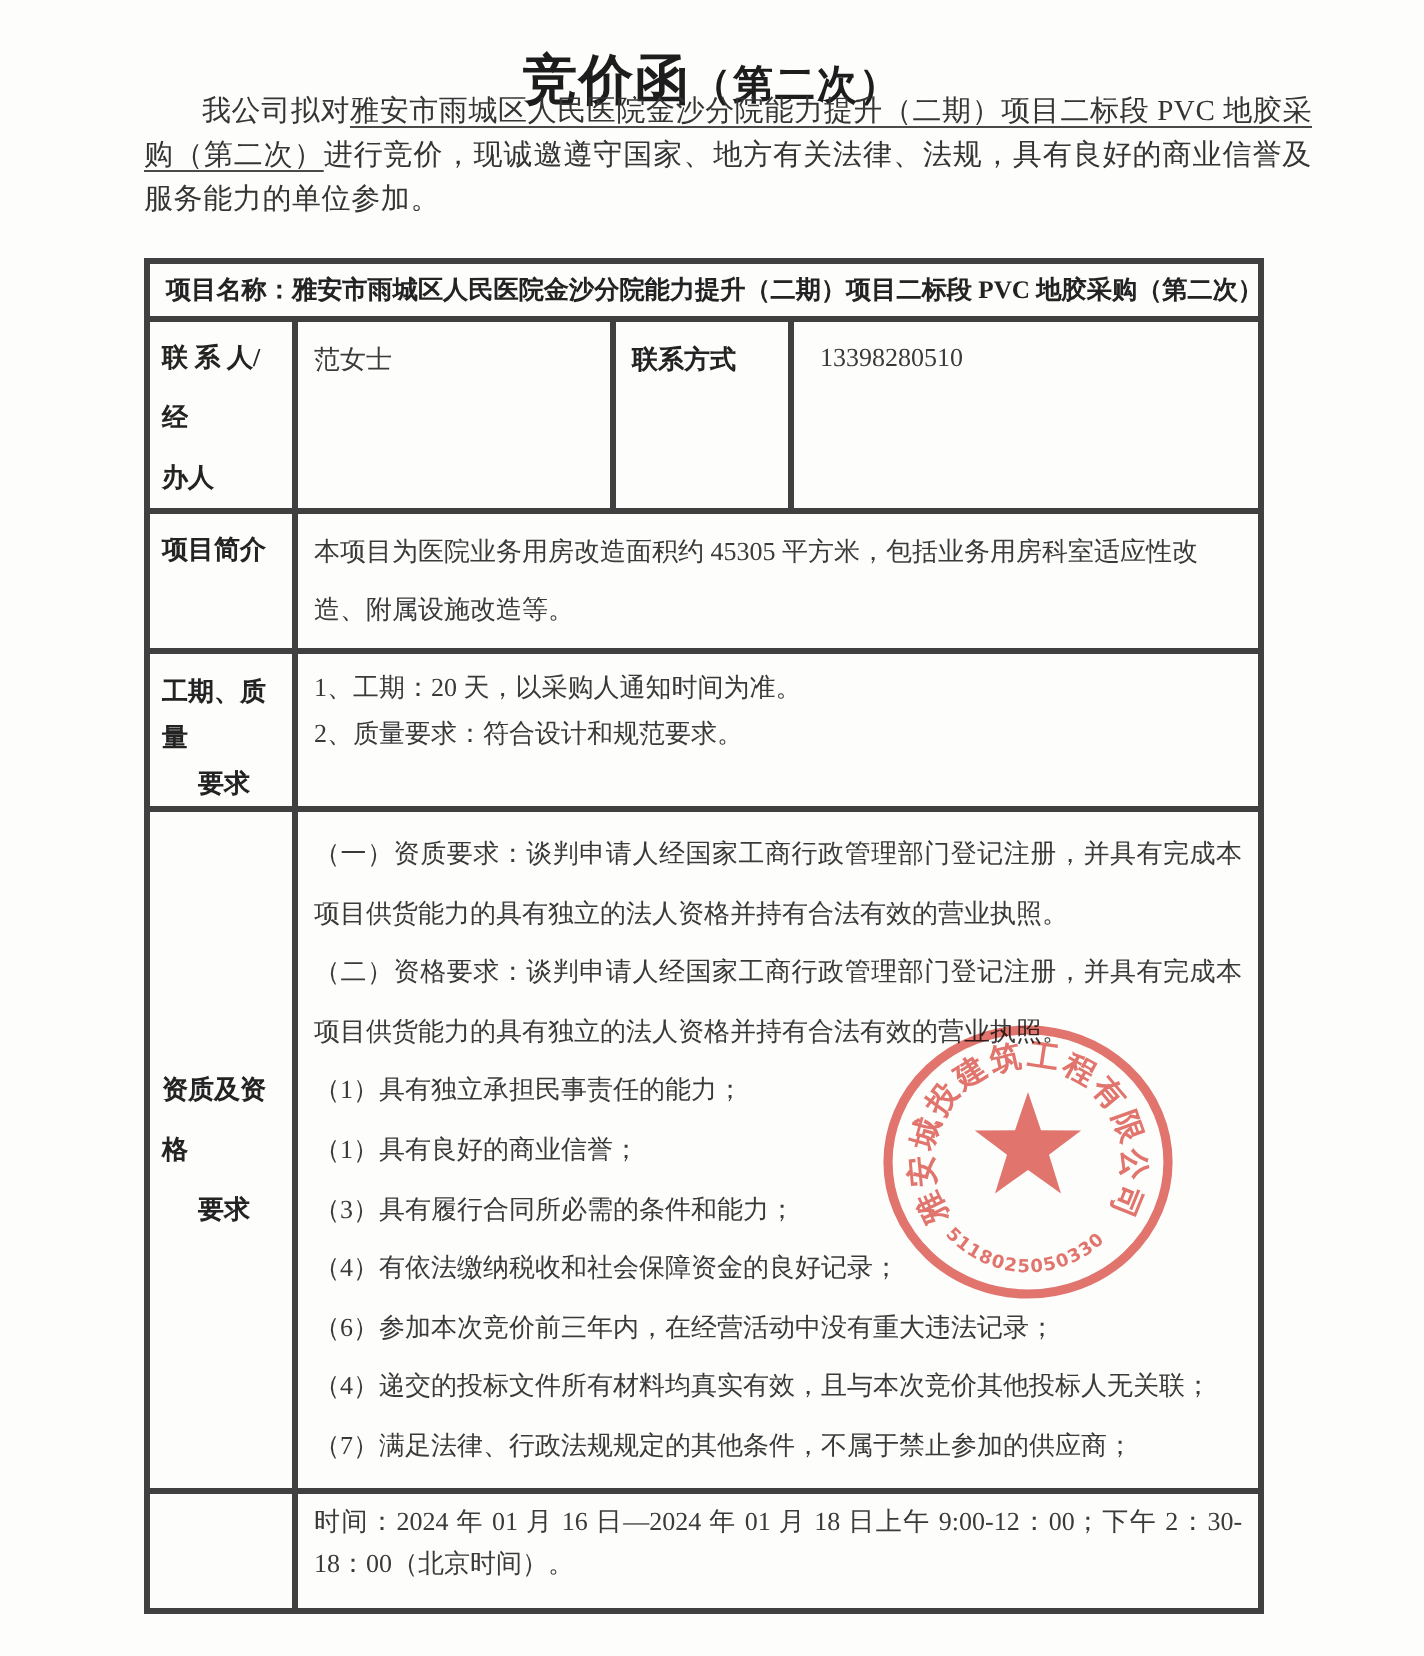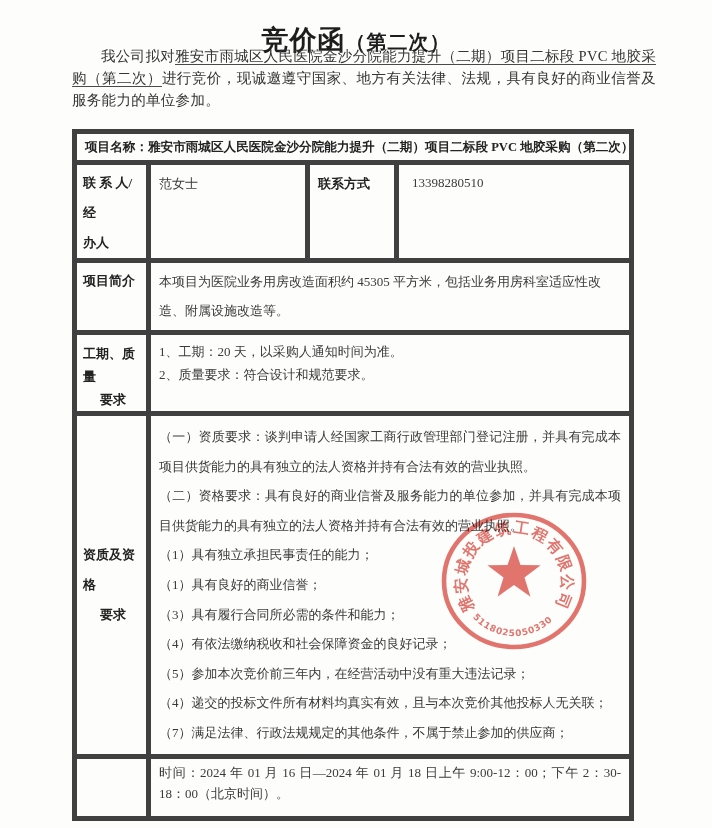--- a/index.html
+++ b/index.html
@@ -28,21 +28,21 @@
   }
   .uline{text-decoration:underline;text-underline-offset:3px;text-decoration-color:#4a4a4a;}
 
   
   table.bid{
     position:absolute;left:72px;top:129px;width:557px;
     border-collapse:collapse;table-layout:fixed;
     font-size:13px;color:#3a3a3a;
   }
   table.bid td{
-    border:5px solid #404040;vertical-align:top;
+    border:3px solid #404040;vertical-align:top;
     padding:0 8px;overflow:hidden;
   }
   .lbl{font-weight:bold;color:#232323;padding:0 3px 0 6px !important;}
   .lbl .l2c{display:block;text-align:center;}
   .lbl .l2l{display:block;}
 
   tr.r-name td{height:26px;vertical-align:middle;font-weight:bold;color:#232323;font-size:12.6px;white-space:nowrap;}
   tr.r-purchaser td{height:28px;vertical-align:middle;}
   tr.r-purchaser .val{font-weight:normal;color:#3e3e3e;}
 
@@ -131,26 +131,26 @@
     </td>
   </tr>
 
   <tr class="r-qual">
     <td class="lbl">
       <span class="l2l">资质及资格</span>
       <span class="l2c">要求</span>
     </td>
     <td colspan="3" class="content">
       <p>（一）资质要求：谈判申请人经国家工商行政管理部门登记注册，并具有完成本项目供货能力的具有独立的法人资格并持有合法有效的营业执照。</p>
-      <p>（二）资格要求：具有良好的商业信誉及服务能力的单位参加，并具有完成本项目供货能力的具有独立的法人资格并持有合法有效的营业执照。</p>
+      <p>（二）资格要求：谈判申请人经国家工商行政管理部门登记注册，并具有完成本项目供货能力的具有独立的法人资格并持有合法有效的营业执照。</p>
       <p>（1）具有独立承担民事责任的能力；</p>
       <p>（1）具有良好的商业信誉；</p>
       <p>（3）具有履行合同所必需的条件和能力；</p>
       <p>（4）有依法缴纳税收和社会保障资金的良好记录；</p>
-      <p>（5）参加本次竞价前三年内，在经营活动中没有重大违法记录；</p>
+      <p>（6）参加本次竞价前三年内，在经营活动中没有重大违法记录；</p>
       <p>（4）递交的投标文件所有材料均真实有效，且与本次竞价其他投标人无关联；</p>
       <p>（7）满足法律、行政法规规定的其他条件，不属于禁止参加的供应商；</p>
     </td>
   </tr>
 
   <tr class="r-time">
     <td class="lbl">
       
       
     </td>

